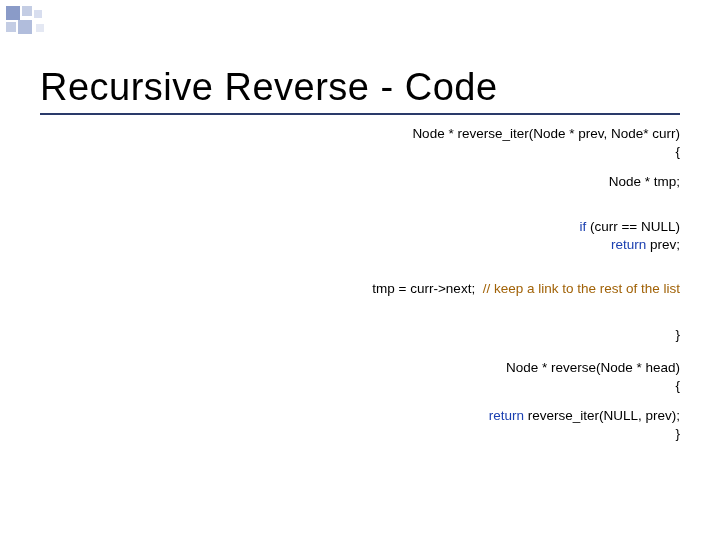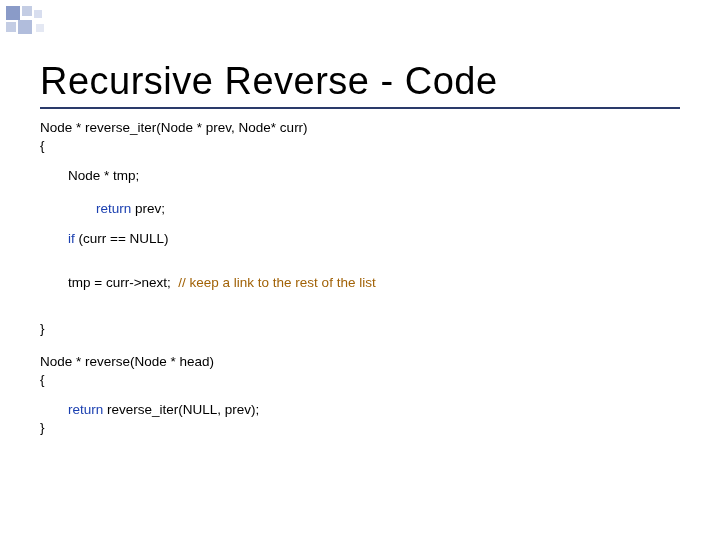--- a/index.html
+++ b/index.html
@@ -23,33 +23,34 @@
   .deco .sq {
     position: absolute;
     background: #c4cde4;
   }
   .content {
     padding: 48px 40px 0 40px;
   }
   h1 {
     font-size: 38px;
     font-weight: 400;
-    margin: 12px 0 4px 0;
+    margin: 18px 0 4px 0;
     letter-spacing: 0.5px;
   }
   .rule {
     border: none;
     border-top: 2px solid #2a3a6a;
     margin: 0 0 10px 0;
     width: 640px;
   }
   .code {
     font-size: 13.5px;
     line-height: 1.35;
     font-family: Arial, Helvetica, sans-serif;
+    text-align: right;
   }
   .code .line { white-space: pre; }
   .ind1 { padding-left: 28px; margin-top: 12px; }
   .ind2 { padding-left: 56px; }
   .gap { height: 14px; }
   .kw { color: #1a3fb0; }
   .cm { color: #a16207; }
 </style>
 </head>
 <body>
@@ -65,22 +66,22 @@
 
 <div class="content">
   <h1>Recursive Reverse - Code</h1>
   <hr class="rule">
 
   <div class="code">
     <div class="line">Node * reverse_iter(Node * prev, Node* curr)</div>
     <div class="line">{</div>
     <div class="line ind1">Node * tmp;</div>
     <div class="gap"></div>
+    <div class="line ind1"><span class="kw">if</span><span> (curr == NULL)</span></div>
     <div class="line ind2"><span class="kw">return</span><span> prev;</span></div>
-    <div class="line ind1"><span class="kw">if</span><span> (curr == NULL)</span></div>
     <div class="gap"></div>
     <div class="line ind1"><span>tmp = curr-&gt;next;  </span><span class="cm">// keep a link to the rest of the list</span></div>
     <div class="gap"></div>
     <div class="gap"></div>
     <div class="line">}</div>
     <div class="gap"></div>
     <div class="line">Node * reverse(Node * head)</div>
     <div class="line">{</div>
     <div class="line ind1"><span class="kw">return</span><span> reverse_iter(NULL, prev);</span></div>
     <div class="line">}</div>

